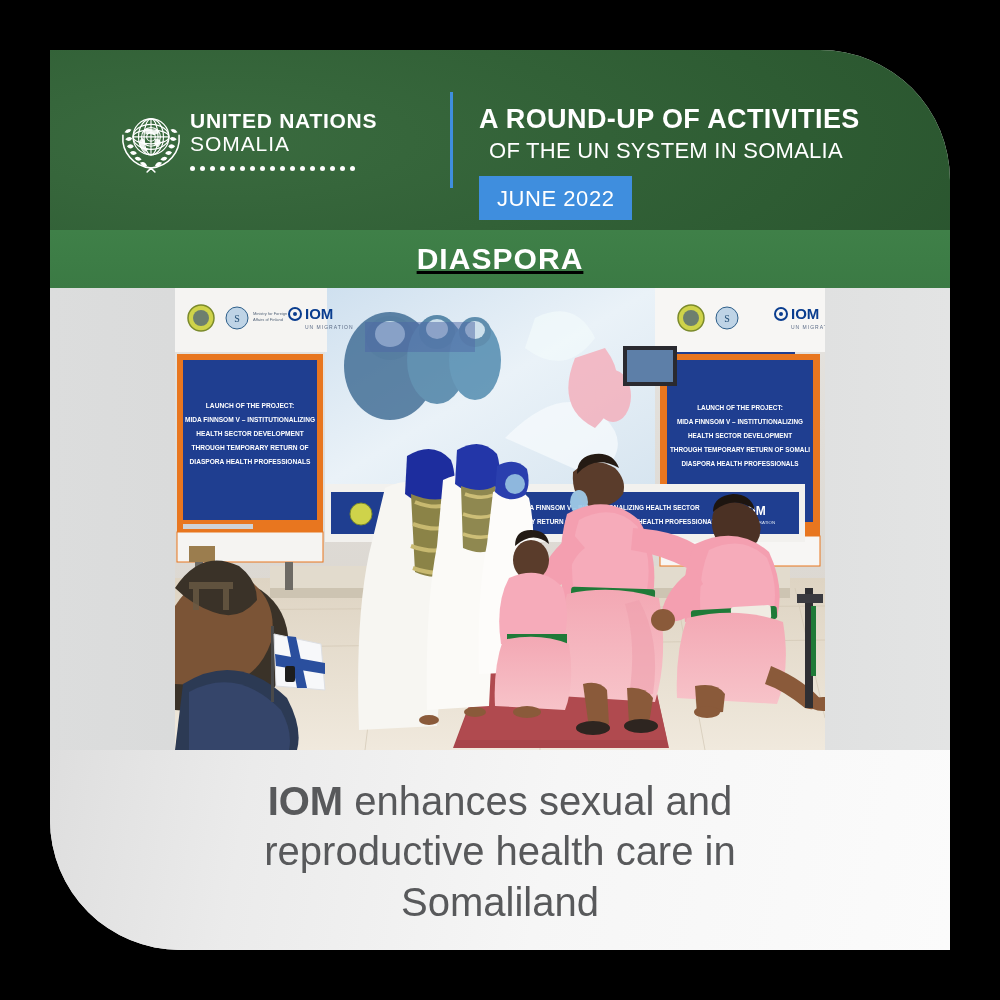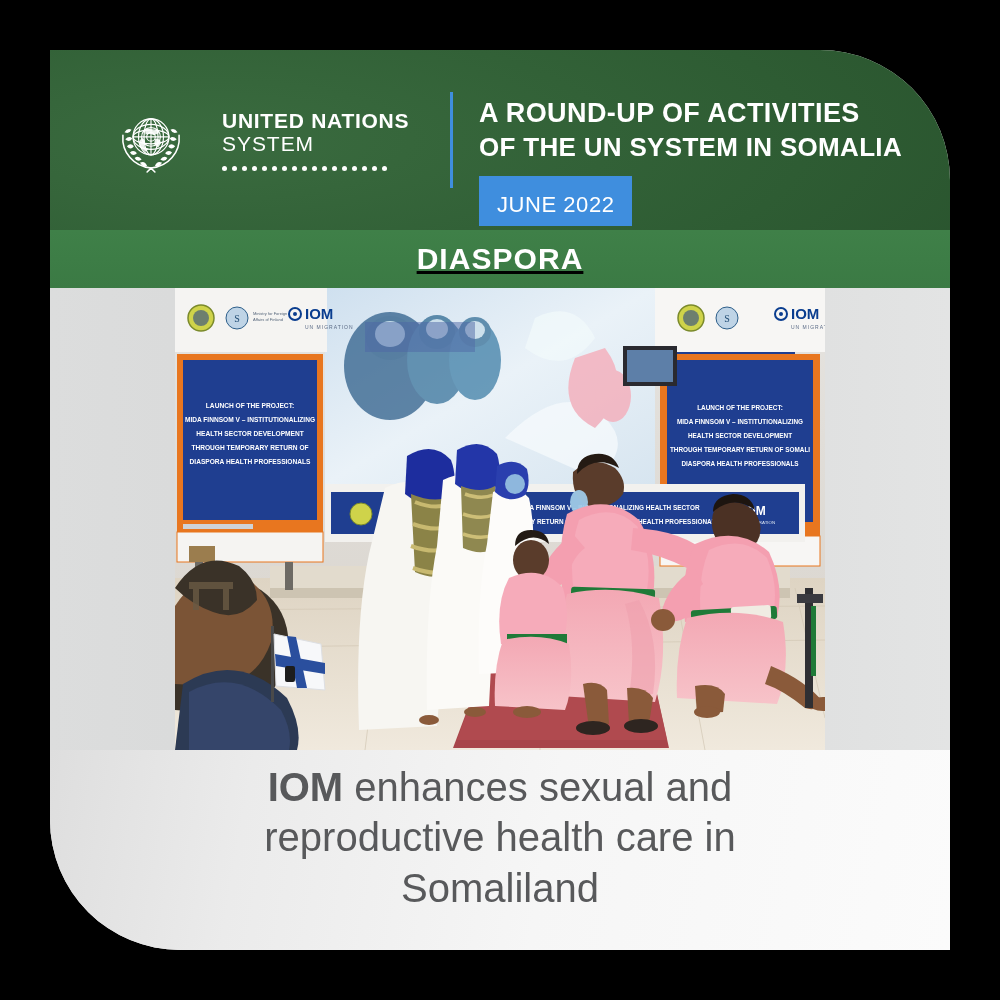--- a/index.html
+++ b/index.html
@@ -27,21 +27,21 @@
     background:
       radial-gradient(ellipse 120% 180% at 18% 50%, #3a6b3f 0%, #2e5c33 55%, #264d2a 100%);
     display: flex; align-items: center;
   }
   .logo-block {
     display: flex; align-items: center;
     margin-left: 62px;
     width: 330px;
   }
   .un-emblem { width: 78px; height: 78px; flex: 0 0 78px; }
-  .logo-text { margin-left: 32px; }
+  .logo-text { margin-left: 0; }
   .logo-l1 {
     color: #fff; font-size: 21px; font-weight: bold;
     letter-spacing: .035em; line-height: 1.12;
   }
   .logo-l2 {
     color: #fff; font-size: 21px; font-weight: 300;
     letter-spacing: .045em; line-height: 1.18;
   }
   .dots { margin-top: 9px; display: flex; gap: 5px; }
   .dots i { display: block; width: 5px; height: 5px; border-radius: 50%; background: #fff; }
@@ -49,28 +49,28 @@
   .vrule {
     width: 3px; height: 96px; background: #3f8ede;
     margin-left: 8px; flex: 0 0 3px;
   }
   .title-block { margin-left: 26px; }
   .title-1 {
     color: #fff; font-size: 27px; font-weight: bold;
     letter-spacing: .015em; line-height: 1.18; margin-top: 44px;
   }
   .title-2 {
-    color: #fff; font-size: 26px; font-weight: 700;
-    letter-spacing: .012em; line-height: 1.22; margin-top: 2px;
+    color: #fff; font-size: 22px; font-weight: 400;
+    letter-spacing: .012em; line-height: 1.22; margin-top: 2px; margin-left: 10px;
   }
   .date-badge {
     display: inline-block; margin-top: 12px;
     background: #3f8ede; color: #fff;
     font-size: 22px; font-weight: 400; letter-spacing: .025em;
-    padding: 16px 18px 8px 18px;
+    padding: 10px 18px 8px 18px;
   }
 
   
   .band {
     position: absolute; left: 0; top: 180px;
     width: 900px; height: 58px;
     background: linear-gradient(180deg, #3f8048 0%, #3b7a44 100%);
     display: flex; align-items: center; justify-content: center; text-decoration: underline;
   }
   .band-label {
@@ -91,21 +91,21 @@
     background: #e9e4da;
   }
   .photo svg { display: block; }
 
   
   .caption-area {
     position: absolute; left: 0; top: 700px;
     width: 900px; height: 200px;
     background: linear-gradient(100deg,#dedede 0%, #ebebeb 22%, #f6f6f6 55%, #fbfbfb 100%);
     display: flex; align-items: flex-start; justify-content: center;
-    padding-top: 12px;
+    padding-top: 26px;
   }
   .caption {
     color: #58595b; font-size: 40px; line-height: 1.26;
     text-align: center; font-weight: 300; max-width: 520px;
   }
   .caption b { font-weight: bold; color: #58595b; }
 </style>
 </head>
 <body>
 
@@ -148,21 +148,21 @@
             <path d="M83 49 q-5 -5 -9 -1 q4 6 9 1z"></path>
             <path d="M81 58 q-5 -5 -9 0 q4 6 9 0z"></path>
             <path d="M77 66 q-5 -4 -9 1 q5 5 9 -1z"></path>
             <path d="M71 73 q-5 -4 -9 2 q6 4 9 -2z"></path>
             <path d="M64 79 q-6 -3 -9 4 q6 3 9 -4z"></path>
           </g>
         </svg>
       </span>
       <div class="logo-text">
         <div class="logo-l1">UNITED NATIONS</div>
-        <div class="logo-l2">SYSTEM</div>
+        <div class="logo-l2">SOMALIA</div>
         <div class="dots" id="logo-dots">
             <i></i>
             <i></i>
             <i></i>
             <i></i>
             <i></i>
             <i></i>
             <i></i>
             <i></i>
             <i></i>

